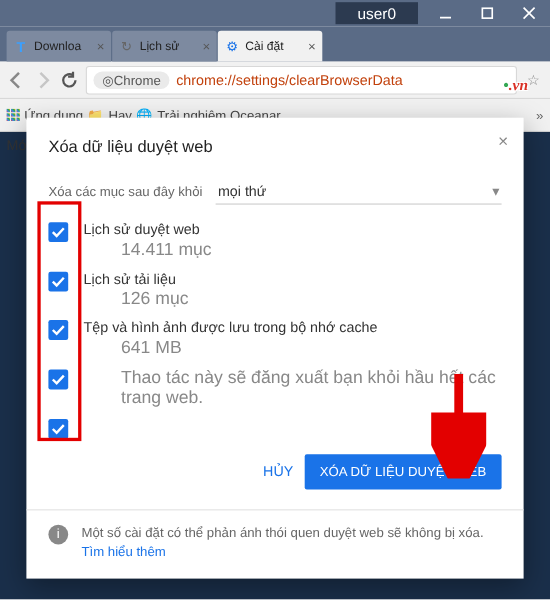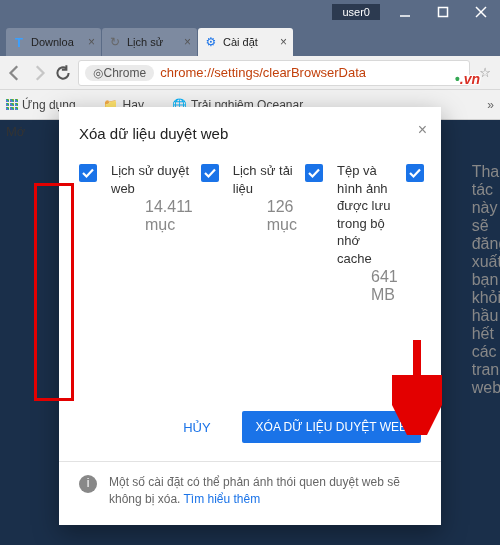--- a/index.html
+++ b/index.html
@@ -16,22 +16,22 @@
   .title-bar {
     height: 24px;
     background: #5a6b86;
     display: flex;
     justify-content: flex-end;
     align-items: stretch;
   }
   .user-chip {
     background: #2c3a50;
     color: #fff;
-    font-size: 11px;
-    padding: 2px 10px;
+    font-size: 14px;
+    padding: 2px 20px;
     align-self: center;
     margin-right: 6px;
   }
   .win-btn {
     width: 38px;
     display: flex;
     align-items: center;
     justify-content: center;
     color: #fff;
   }
@@ -107,21 +107,21 @@
   .omnibox .url { color: #c2410c; white-space: nowrap; }
   .star { width: 18px; color: #888; }
   
   .bookmark-bar {
     height: 30px;
     background: #f1f1f1;
     border-bottom: 1px solid #d0d0d0;
     display: flex;
     align-items: center;
     padding: 0 6px;
-    gap: 28px;
+    gap: 4px;
     font-size: 12px;
     color: #444;
   }
   .bookmark-bar .bm { display: flex; align-items: center; gap: 4px; }
   .bookmark-bar .apps-icon {
     width: 12px; height: 12px;
     display: grid;
     grid-template-columns: repeat(3, 1fr);
     grid-template-rows: repeat(3, 1fr);
     gap: 1px;
@@ -141,21 +141,21 @@
   
   .dialog-screen {
     position: absolute;
     top: 105px; left: 0; right: 0; bottom: 0;
     display: flex;
     justify-content: center;
     align-items: flex-start;
     padding-top: 2px;
   }
   .dialog {
-    width: 382px;
+    width: 452px;
     background: #fff;
     box-shadow: 0 8px 24px rgba(0,0,0,0.35);
     padding: 18px 20px 16px 20px;
     position: relative;
     font-size: 13px;
     color: #444;
   }
   .dialog h1 {
     font-size: 15px;
     font-weight: 500;
@@ -182,21 +182,21 @@
     align-items: center;
     justify-content: space-between;
     border-bottom: 1px solid #ccc;
     padding: 4px 2px;
     color: #333;
     font-size: 13px;
   }
   .timeframe .caret { color: #888; }
   .options {
     display: flex;
-    flex-direction: row;
+    flex-direction: column;
     gap: 8px;
     margin-bottom: 14px;
   }
   .opt {
     display: flex;
     gap: 14px;
     align-items: flex-start;
   }
   .cb {
     width: 18px; height: 18px;
@@ -205,21 +205,21 @@
     flex-shrink: 0;
     display: flex; align-items: center; justify-content: center;
     margin-top: 2px;
   }
   .cb svg { width: 14px; height: 14px; }
   .opt-text .title { color: #333; font-size: 13px; line-height: 1.35; }
   .opt-text .sub { color: #888; font-size: 16px; margin-top: 1px; margin-left: 34px; }
   .buttons {
     display: flex;
     justify-content: flex-end;
-    gap: 21px;
+    gap: 0;
     margin: 10px 0 18px 0;
   }
   .btn-cancel {
     color: #1a73e8;
     background: none;
     border: none;
     font-size: 13px;
     font-weight: 500;
     padding: 8px 10px;
     cursor: pointer;
@@ -274,21 +274,21 @@
     top: 76px; right: 20px;
     font-family: "Comic Sans MS", cursive, sans-serif;
     font-size: 24px;
     font-style: italic;
     font-weight: bold;
     color: #1a73e8;
     text-shadow: -1px -1px 0 #fff, 1px -1px 0 #fff, -1px 1px 0 #fff, 1px 1px 0 #fff;
     pointer-events: none;
     line-height: 1;
   }
-  .watermark .vn { color: #d93025; font-size: 14px; display: block; text-align: right; margin-top: -4px; }
+  .watermark .vn { color: #d93025; font-size: 14px; display: block; text-align: right; margin-top: -4px; font-family: Liberation Serif, serif; }
   .watermark .dot { color: #34a853; }
 </style>
 </head>
 <body>
 
 <div class="title-bar">
   <div class="user-chip">user0</div>
   <div class="win-btn">
     <svg viewBox="0 0 12 12">
         <line x1="1" y1="10" x2="11" y2="10" stroke="#fff" stroke-width="1.5"></line>
@@ -376,20 +376,27 @@
 </div>
 
 <div class="content-bg"></div>
 <div style="position:absolute; top:124px; left:6px; color:#333; font-size:13px">Mớ</div>
 
 <div class="dialog-screen">
   <div class="dialog">
     <h1>Xóa dữ liệu duyệt web</h1>
     <div class="close-btn">×</div>
 
+    <div class="subhead-row">
+      <span class="subhead">Xóa các mục sau đây khỏi</span>
+      <div class="timeframe">
+        <span>mọi thứ</span>
+        <span class="caret">▾</span>
+      </div>
+    </div>
 
     <div class="options">
       <div class="opt">
         <div class="cb">
           <svg viewBox="0 0 14 14">
               <path d="M2 7 L5.5 10.5 L12 3.5" fill="none" stroke="#fff" stroke-width="2.2"></path>
             </svg>
         </div>
         <div class="opt-text">
           <div class="title">Lịch sử duyệt web</div>

